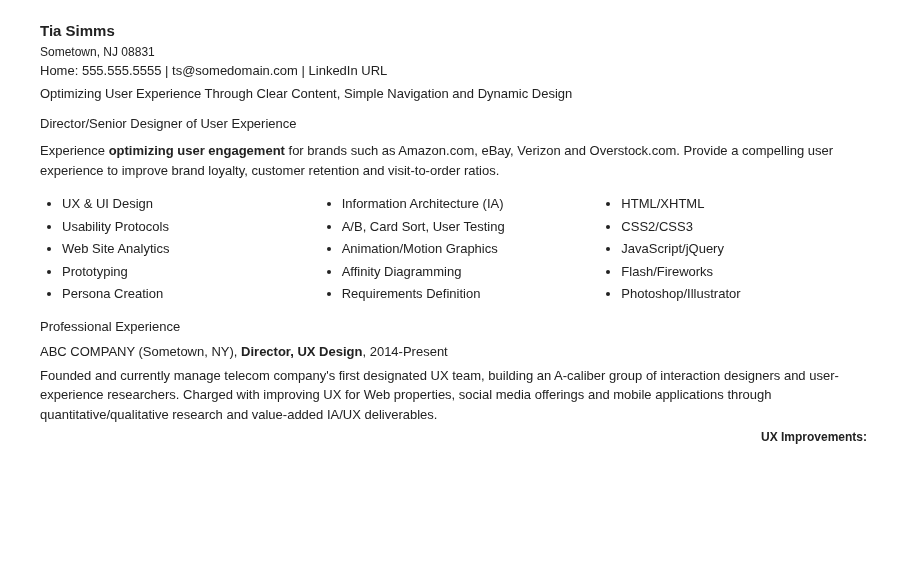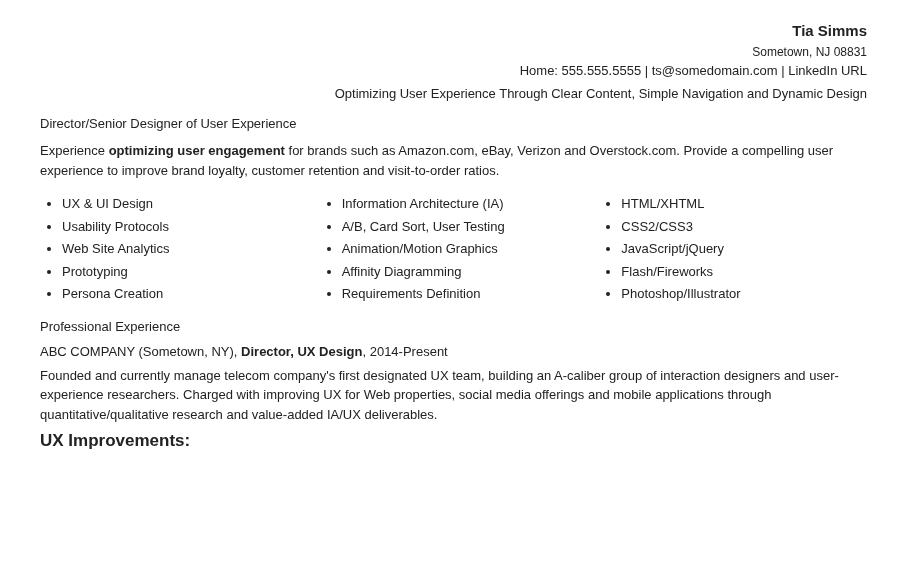--- a/index.html
+++ b/index.html
@@ -7,21 +7,21 @@
       font-family: Arial, sans-serif;
       font-size: 13px;
       color: #222;
       background: #fff;
       width: 907px;
       min-height: 572px;
       padding: 20px 40px;
       line-height: 1.5;
     }
     .header {
-      text-align: right;
+      text-align: left;
       margin-bottom: 10px;
     }
     .header-name {
       font-size: 15px;
       font-weight: bold;
     }
     .header-location {
       font-size: 12px;
     }
     .header-contact {
@@ -77,21 +77,22 @@
     .job-title-line {
       font-size: 13px;
       margin-bottom: 4px;
     }
     .job-desc {
       font-size: 13px;
       margin-bottom: 4px;
     }
     .ux-improvements {
       font-weight: bold;
-      font-size: 17px;
+      font-size: 12px;
+      text-align: right;
     }
     b { font-weight: bold; }
     .underline-text { text-decoration: underline; }
   </style>
 </head>
 <body>
 
 <div class="header">
   <div class="header-name">Tia Simms</div>
   <div class="header-location">Sometown, NJ 08831</div>

